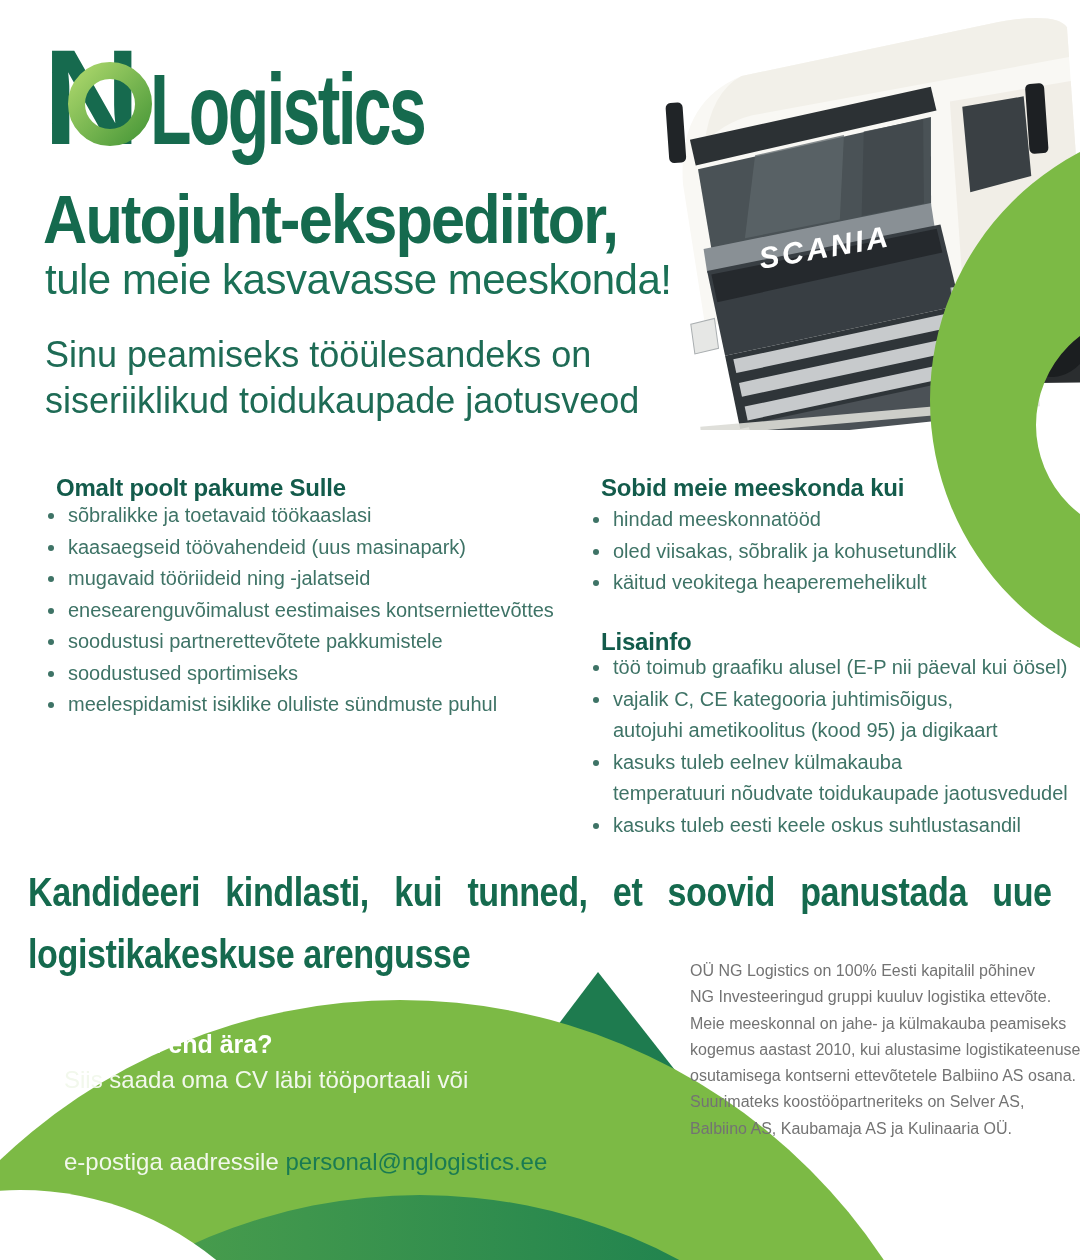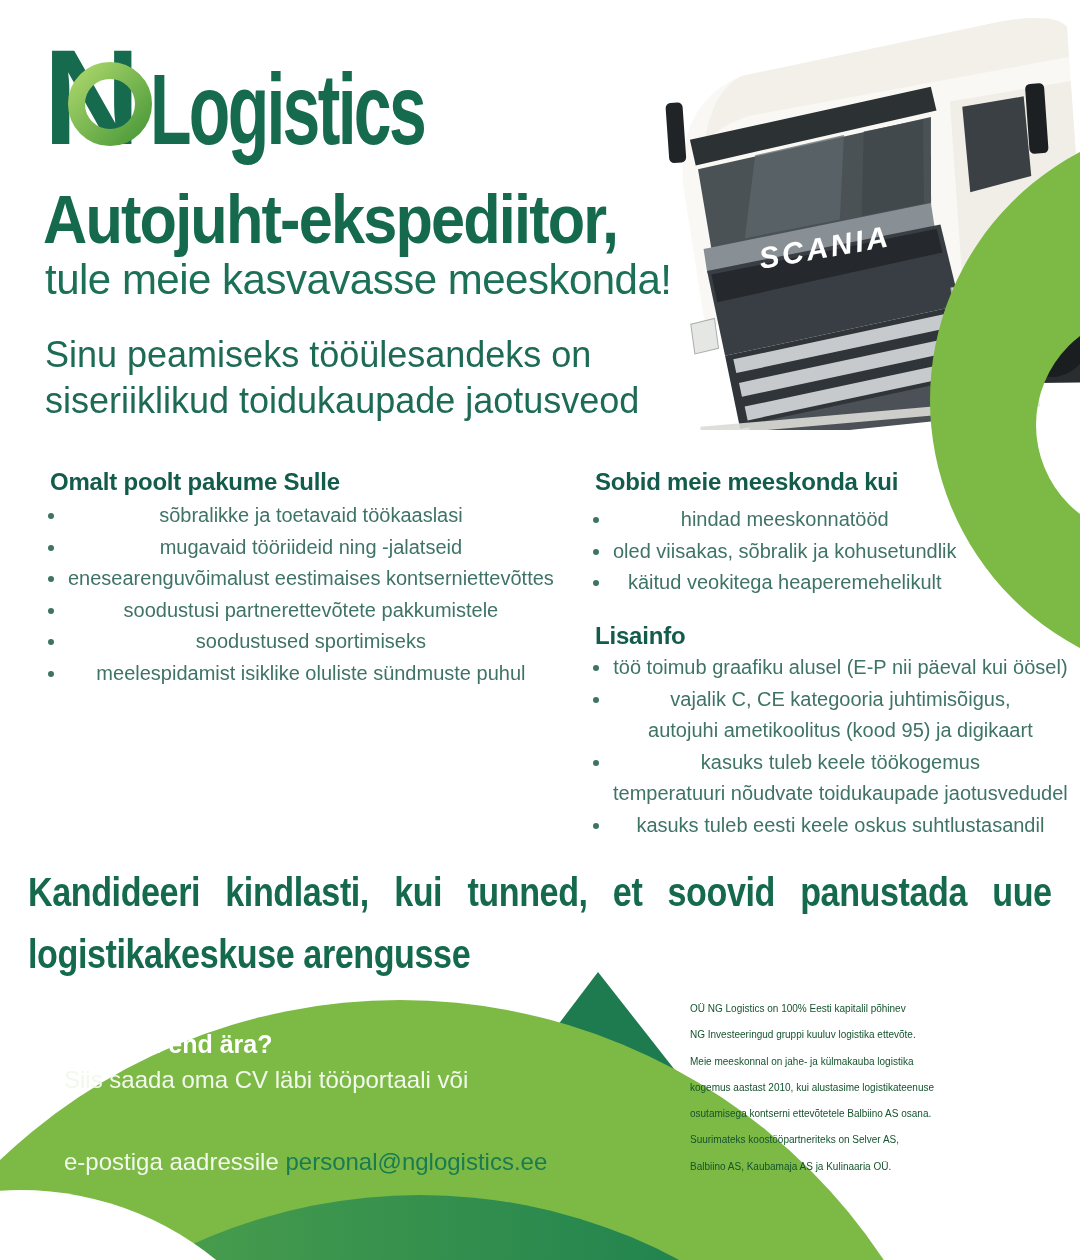--- a/index.html
+++ b/index.html
@@ -23,46 +23,46 @@
 
   
   .h1{
     left:43px;top:180px;font-size:68px;font-weight:bold;color:#156A4E;
     letter-spacing:-2px;transform:scaleX(.9);transform-origin:left top;
   }
   .sub{left:45px;top:256px;font-size:42px;color:#1B7056;letter-spacing:-.5px;}
   .lead{left:45px;top:332px;font-size:36px;line-height:46px;color:#1E6B55;}
 
   
-  .colhead{font-size:24px;font-weight:bold;color:#135B4B;letter-spacing:-.2px;margin:10px;}
+  .colhead{font-size:24px;font-weight:bold;color:#135B4B;letter-spacing:-.2px;margin:16px;}
   ul.blist{list-style:none;margin:0;padding:0;}
   ul.blist li, .bline{
     position:relative;height:31.5px;line-height:31.5px;font-size:20px;
-    color:#3E7366;padding-left:28px;white-space:nowrap;text-align:center;
+    color:#3E7366;padding-left:28px;white-space:nowrap;
   }
   ul.blist li::before, .bline.dot::before{
     content:"";position:absolute;left:8px;top:13px;width:6px;height:6px;
     border-radius:50%;background:#3E7366;
   }
 
   
   .cta-line{
     font-size:40px;font-weight:bold;color:#156A4E;letter-spacing:-.5px;
     width:1200px;transform:scaleX(.853);transform-origin:left top;
     height:54px;line-height:44px;
   }
   .cta-just{text-align:justify;text-align-last:justify;}
 
   
   .contact-h{left:66px;top:1030px;font-size:25px;font-weight:bold;color:#ffffff;}
   .contact-l{font-size:24px;color:#f2f8ec;}
   .email{color:#1A7B52;}
 
   
-  .about{left:690px;top:996px;font-size:10px;line-height:26.3px;color:#14532d;}
+  .about{left:690px;top:958px;font-size:16px;line-height:26.3px;color:#737373;}
 </style>
 </head>
 <body>
 
 <svg class="abs" style="left:0;top:940px;" width="1080" height="320" viewBox="0 940 1080 320">
   <defs>
     <linearGradient id="ga" x1="0" y1="0" x2="1" y2="0">
       <stop offset="0" stop-color="#5FAB4B"></stop>
         <stop offset="1" stop-color="#0C7650"></stop>
     </linearGradient>
@@ -124,56 +124,57 @@
 <div class="abs h1 nowrap">Autojuht-ekspediitor,</div>
 <div class="abs sub nowrap">tule meie kasvavasse meeskonda!</div>
 <div class="abs lead">
   <div class="nowrap">Sinu peamiseks tööülesandeks on</div>
   <div class="nowrap">siseriiklikud toidukaupade jaotusveod</div>
 </div>
 
 <h2 class="abs colhead" style="left:40px;top:458px;">Omalt poolt pakume Sulle</h2>
 <ul class="abs blist" style="left:40px;top:500px;">
   <li>sõbralikke ja toetavaid töökaaslasi</li>
+  <li>kaasaegseid töövahendeid (uus masinapark)</li>
   <li>mugavaid tööriideid ning -jalatseid</li>
   <li>enesearenguvõimalust eestimaises kontserniettevõttes</li>
   <li>soodustusi partnerettevõtete pakkumistele</li>
   <li>soodustused sportimiseks</li>
   <li>meelespidamist isiklike oluliste sündmuste puhul</li>
 </ul>
 
 <h2 class="abs colhead" style="left:585px;top:458px;">Sobid meie meeskonda kui</h2>
 <ul class="abs blist" style="left:585px;top:504px;">
   <li>hindad meeskonnatööd</li>
   <li>oled viisakas, sõbralik ja kohusetundlik</li>
   <li>käitud veokitega heaperemehelikult</li>
 </ul>
 
 <h2 class="abs colhead" style="left:585px;top:612px;text-align:right;">Lisainfo</h2>
 <div class="abs" style="left:585px;top:652px;">
   <div class="bline dot">töö toimub graafiku alusel (E-P nii päeval kui öösel)</div>
   <div class="bline dot">vajalik C, CE kategooria juhtimisõigus,</div>
   <div class="bline">autojuhi ametikoolitus (kood 95) ja digikaart</div>
-  <div class="bline dot">kasuks tuleb keele töökogemus</div>
+  <div class="bline dot">kasuks tuleb eelnev külmakauba</div>
   <div class="bline">temperatuuri nõudvate toidukaupade jaotusvedudel</div>
   <div class="bline dot">kasuks tuleb eesti keele oskus suhtlustasandil</div>
 </div>
 
 <div class="abs" style="left:28px;top:870px;">
   <div class="cta-line cta-just nowrap">Kandideeri kindlasti, kui tunned, et soovid panustada uue</div>
   <div class="cta-line nowrap" style="margin-top:8px;">logistikakeskuse arengusse</div>
 </div>
 
 <div class="abs contact-h nowrap">Tundsid end ära?</div>
 <div class="abs contact-l nowrap" style="left:64px;top:1066px;">Siis saada oma CV läbi tööportaali või</div>
 <div class="abs contact-l nowrap" style="left:64px;top:1100px;margin-top:48px;">
   <span>e-postiga aadressile </span><span class="email">personal@nglogistics.ee</span>
 </div>
 
 <div class="abs about">
   <div class="nowrap">OÜ NG Logistics on 100% Eesti kapitalil põhinev</div>
   <div class="nowrap">NG Investeeringud gruppi kuuluv logistika ettevõte.</div>
-  <div class="nowrap">Meie meeskonnal on jahe- ja külmakauba logistika</div>
+  <div class="nowrap">Meie meeskonnal on jahe- ja külmakauba peamiseks</div>
   <div class="nowrap">kogemus aastast 2010, kui alustasime logistikateenuse</div>
   <div class="nowrap">osutamisega kontserni ettevõtetele Balbiino AS osana.</div>
   <div class="nowrap">Suurimateks koostööpartneriteks on Selver AS,</div>
   <div class="nowrap">Balbiino AS, Kaubamaja AS ja Kulinaaria OÜ.</div>
 </div>
 
 </body></html>

